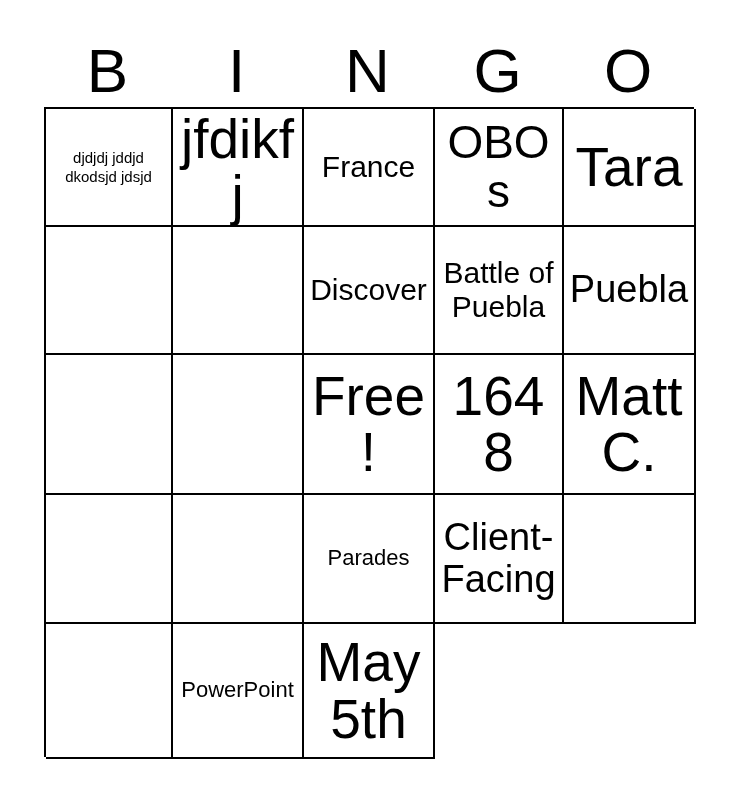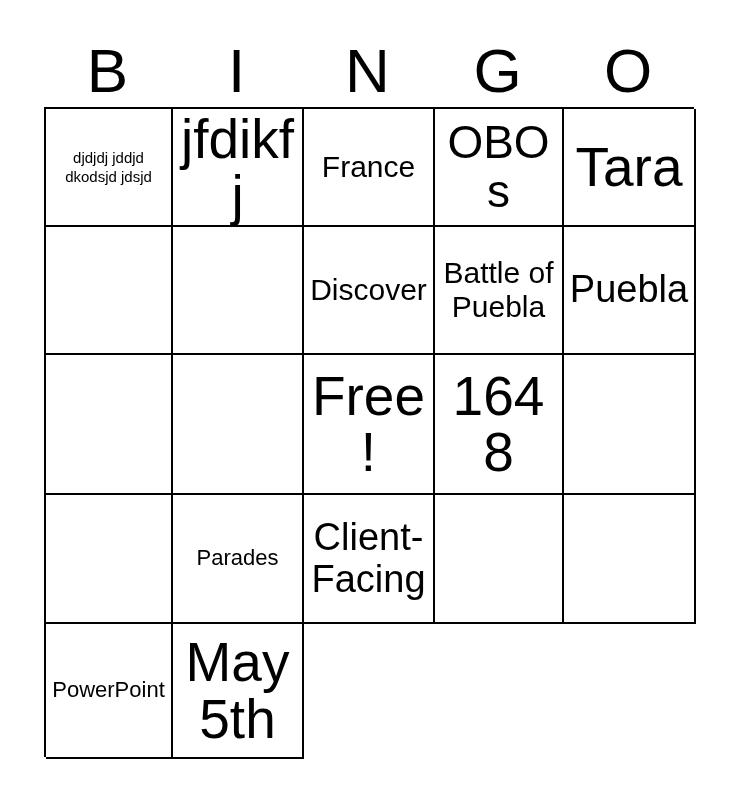--- a/index.html
+++ b/index.html
@@ -148,20 +148,23 @@
       </div>
       <div class="cell empty">
         <span class="cell-text fs-md"></span>
       </div>
       <div class="cell">
         <span class="cell-text fs-xxl">Free!</span>
       </div>
       <div class="cell">
         <span class="cell-text fs-xxl">1648</span>
       </div>
+      <div class="cell">
+        <span class="cell-text fs-xxl">Matt C.</span>
+      </div>
       <div class="cell empty">
         <span class="cell-text fs-md"></span>
       </div>
       <div class="cell empty">
         <span class="cell-text fs-md"></span>
       </div>
       <div class="cell">
         <span class="cell-text fs-sm">Parades</span>
       </div>
       <div class="cell">

